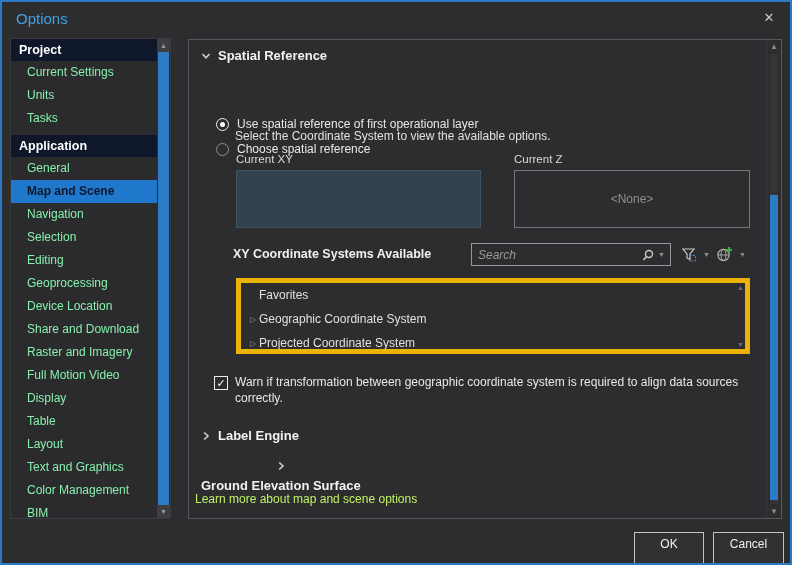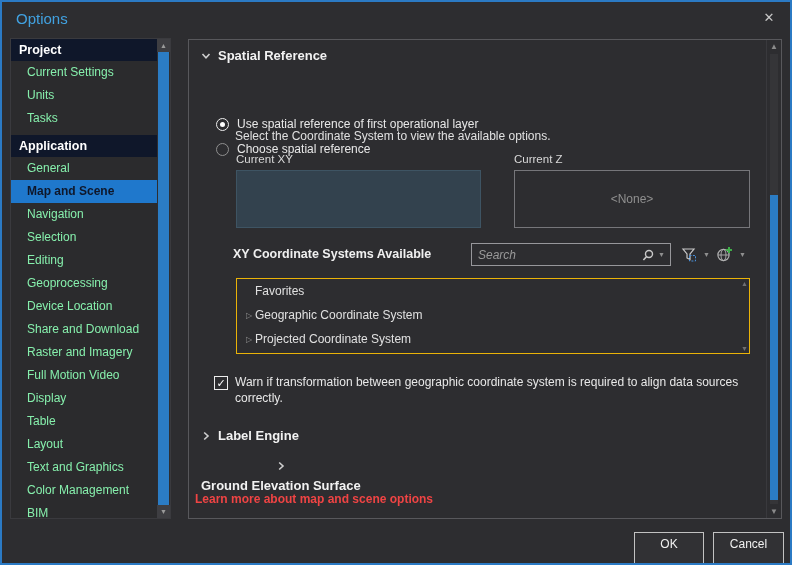--- a/index.html
+++ b/index.html
@@ -66,34 +66,34 @@
     color: #e0e0e0; font-size: 12px; padding: 0 6px; font-family: "Liberation Sans", sans-serif; }
   .search-wrap input::placeholder { color: #9a9a9a; font-style: italic; }
   .caret { color: #8f8f8f; font-size: 7px; margin-left: 3px; }
 
   .tool-btn { position: absolute; top: 203px; height: 23px; display: flex; align-items: center;
     gap: 3px; padding: 0 3px; cursor: default; }
   .btn-filter { left: 489px; }
   .btn-globe { left: 524px; }
 
   .tree { position: absolute; left: 47px; top: 238px; width: 514px; height: 76px;
-    border: 1px solid #eab308; background: #2d2d30; overflow: hidden; }
+    border: 5px solid #eab308; background: #2d2d30; overflow: hidden; }
   .tree-row { display: flex; align-items: center; height: 24px; color: #e0e0e0; cursor: default; }
   .expander { width: 12px; margin-left: 6px; color: #8f8f8f; font-size: 8px; text-align: center; flex-shrink: 0; }
   .tree-scroll { position: absolute; right: 0; top: 0; width: 12px; height: 100%; }
   .tree-scroll .t-up { position: absolute; top: 1px; right: 1px; color: #6f6f73; font-size: 7px; }
   .tree-scroll .t-down { position: absolute; bottom: 1px; right: 1px; color: #6f6f73; font-size: 7px; }
 
   .check-row { position: absolute; left: 25px; top: 334px; width: 534px; display: flex; gap: 7px; }
   .checkbox { width: 14px; height: 14px; border: 1px solid #ededed; background: #2d2d30;
     color: #ffffff; font-size: 11px; line-height: 13px; text-align: center; flex-shrink: 0; margin-top: 2px; }
   .checkbox.checked::after { content: "\2713"; }
   .check-label { line-height: 16px; color: #e8e8e8; }
 
-  .learn-link { position: absolute; left: 6px; top: 452px; color: #ef4444; font-size: 12px; cursor: pointer; font-weight: bold; }
+  .learn-link { position: absolute; left: 6px; top: 452px; color: #bef264; font-size: 12px; cursor: pointer; }
 
   
   .content-scroll { position: absolute; right: 0; top: 0; width: 15px; height: 478px; background: #2d2d30;
     border-left: 1px solid #39393d; }
   .content-scroll .c-up { position: absolute; top: 2px; left: 0; width: 14px; text-align: center;
     color: #8a8a8a; font-size: 8px; }
   .content-scroll .c-down { position: absolute; bottom: 2px; left: 0; width: 14px; text-align: center;
     color: #8a8a8a; font-size: 8px; }
   .content-track { position: absolute; left: 3px; top: 14px; bottom: 14px; width: 8px; background: #353538; }
   .content-thumb { position: absolute; left: 3px; top: 155px; width: 8px; height: 305px; background: #2b7cc4; }

